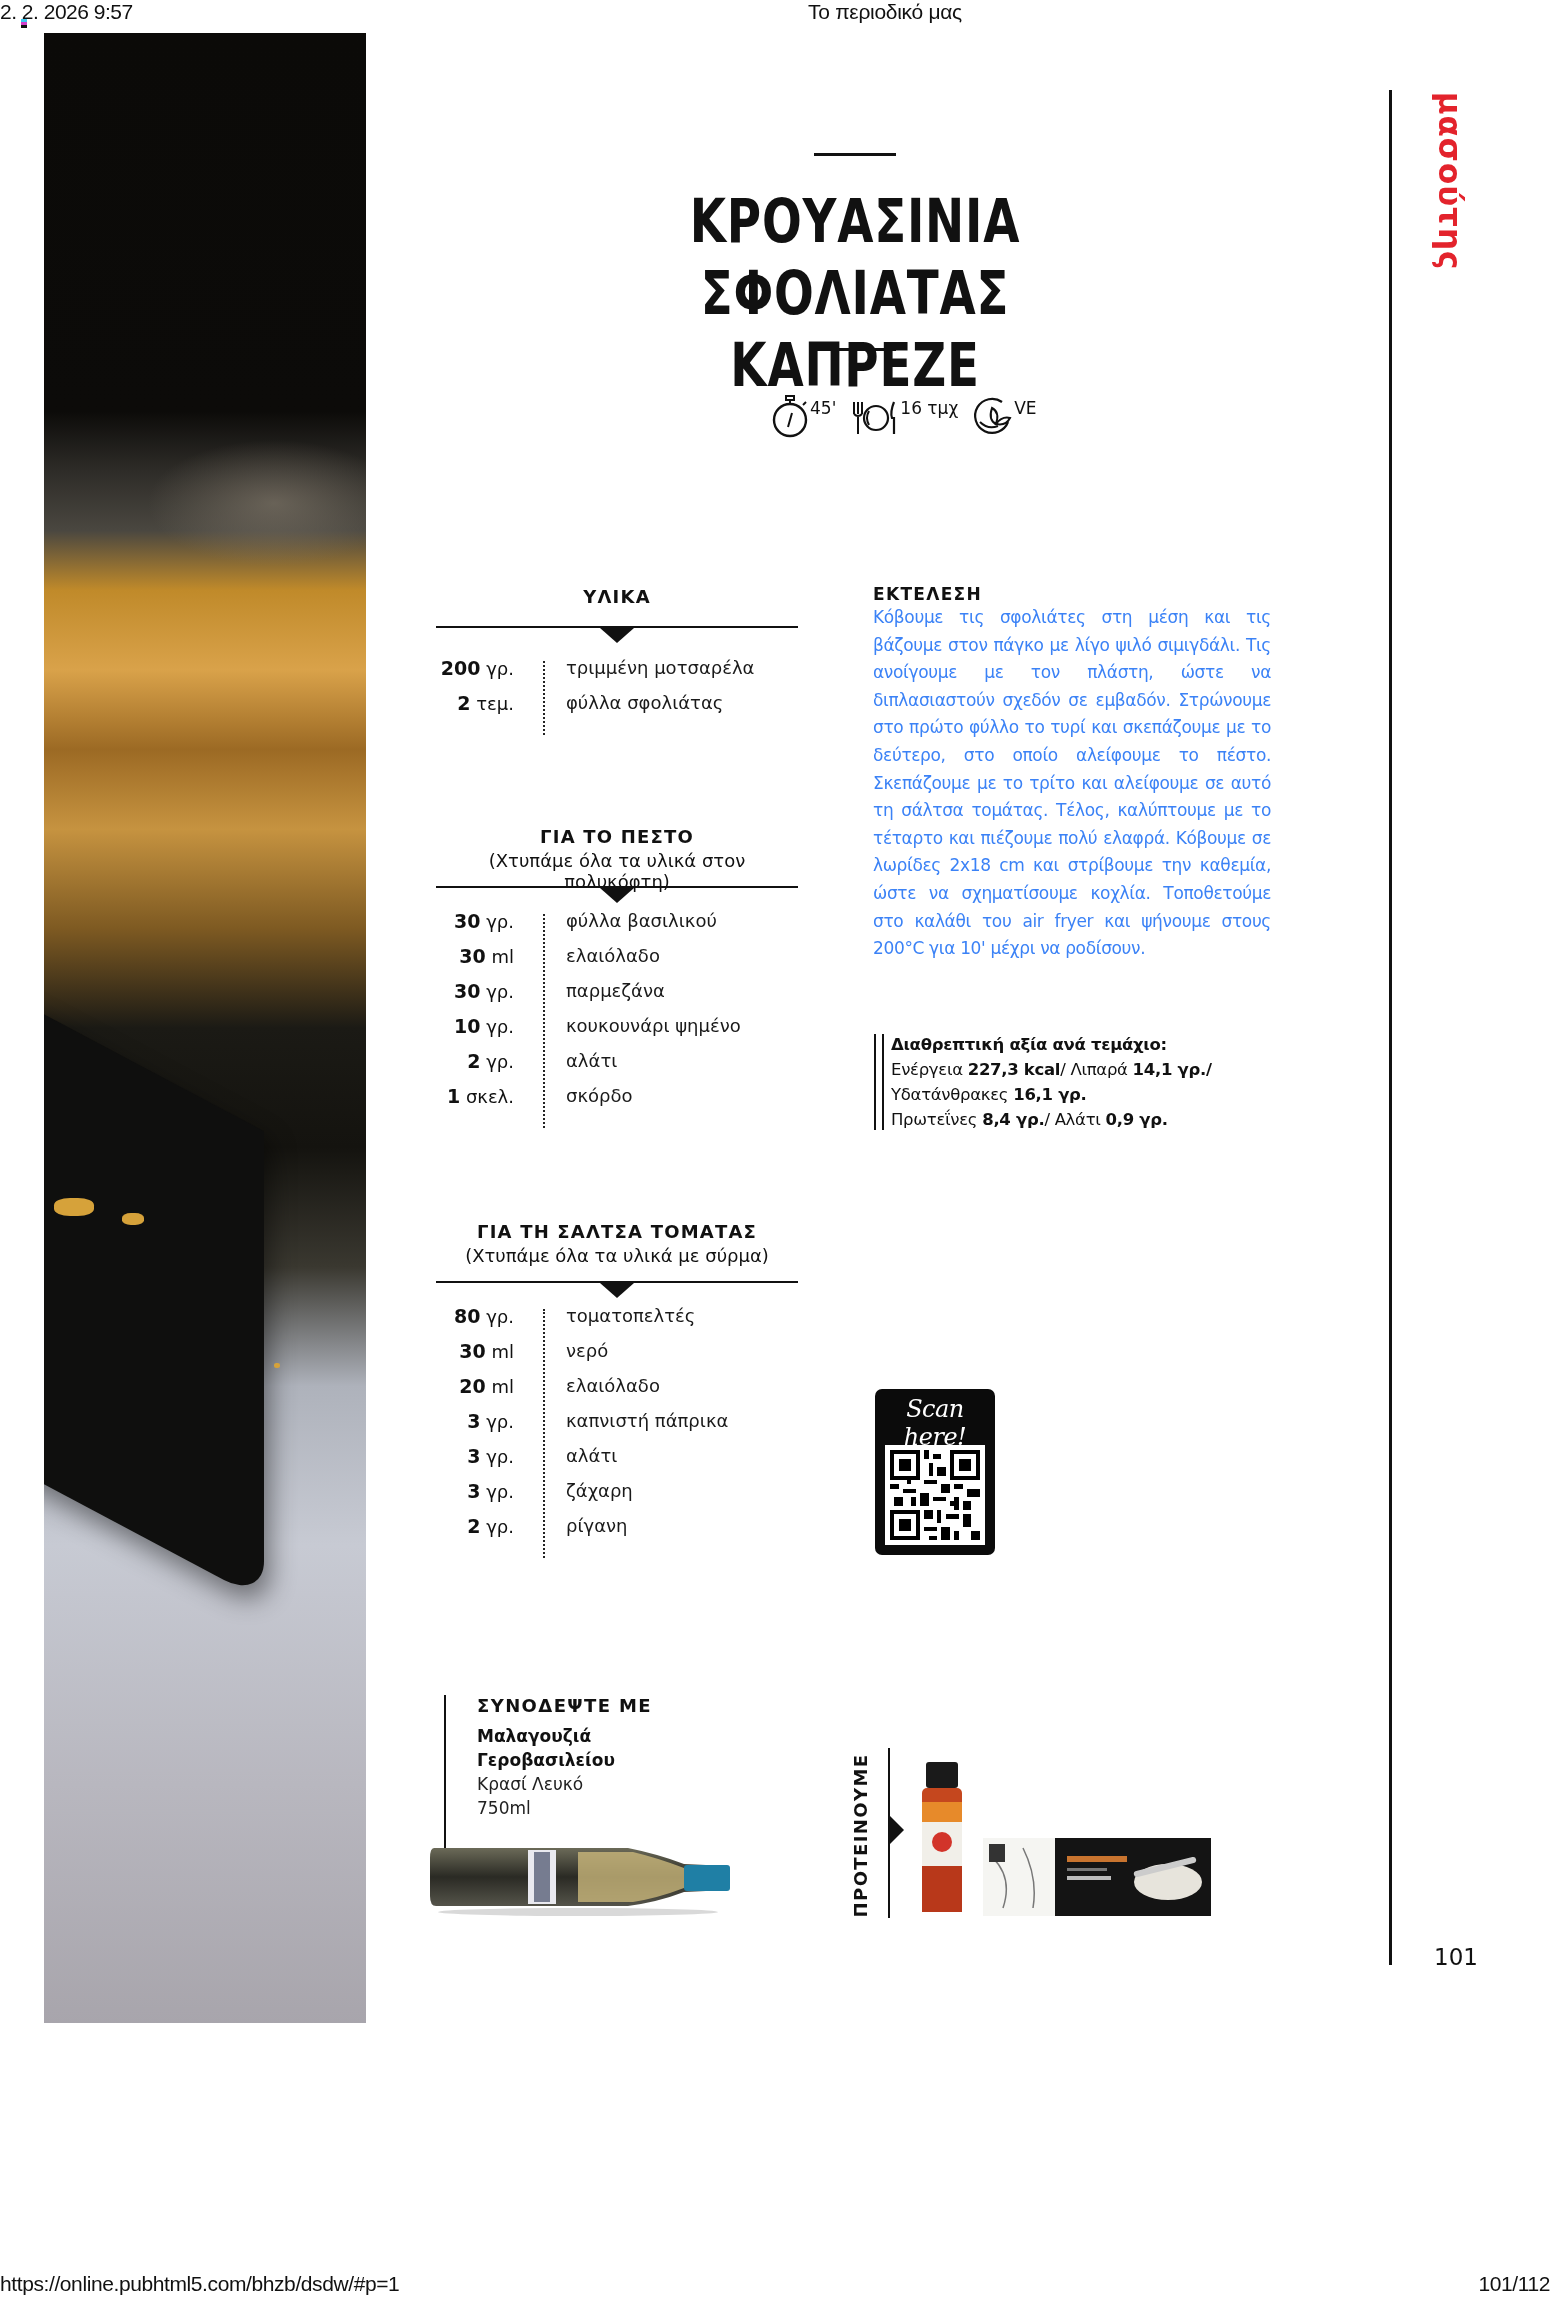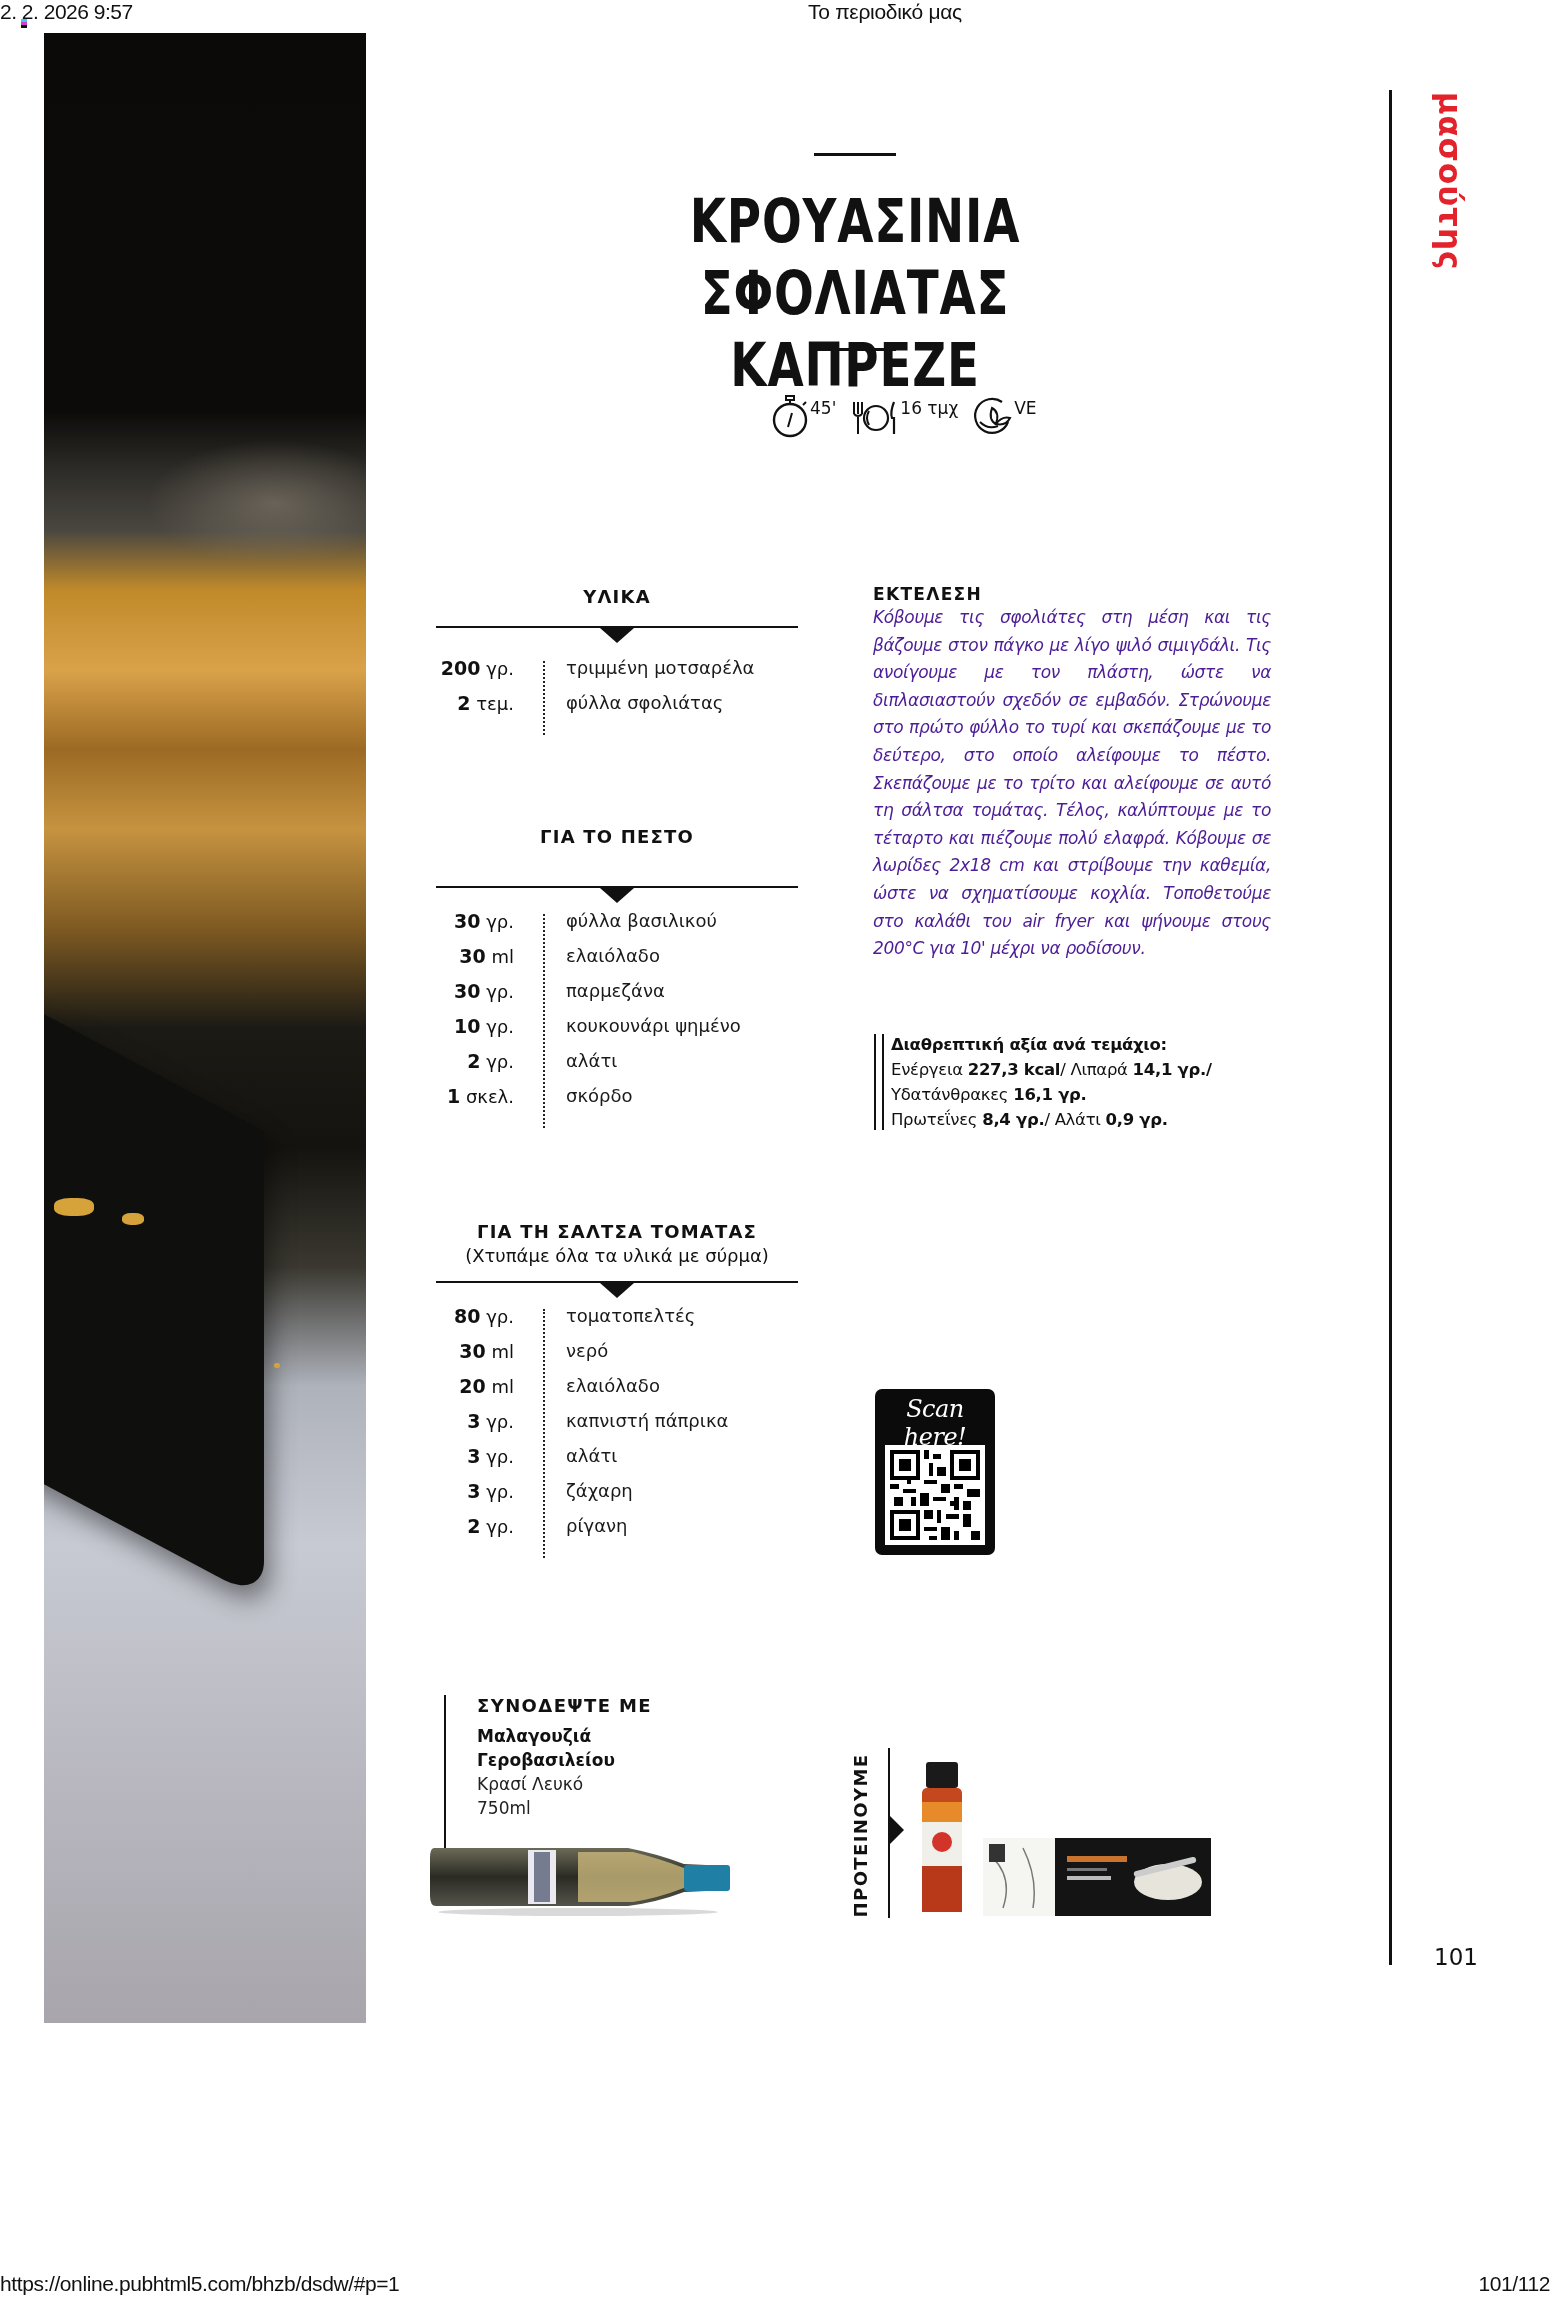--- a/index.html
+++ b/index.html
@@ -54,21 +54,21 @@
   .ing-list { position: absolute; left: 436px; width: 362px; font-family: "DejaVu Sans", sans-serif; }
   .ing-row { display: flex; height: 35px; align-items: flex-start; }
   .ing-qty { width: 78px; text-align: right; font-size: 18px; }
   .ing-qty b { font-weight: 700; font-size: 19px; }
   .ing-name { padding-left: 52px; font-size: 18px; color: #1a1a1a; }
   .dots { position: absolute; left: 107px; top: 4px; bottom: -8px; border-left: 2px dotted #222; }
 
   
   .exec { position: absolute; left: 873px; top: 584px; width: 398px; font-family: "DejaVu Sans", sans-serif; }
   .exec .h { font-weight: 700; font-size: 17px; letter-spacing: 1.3px; }
-  .exec p { font-size: 17px; line-height: 27.6px; text-align: justify; color: #4c1d95; letter-spacing: -0.35px; font-style: italic; }
+  .exec p { font-size: 17px; line-height: 27.6px; text-align: justify; color: #3b82f6; letter-spacing: -0.35px; }
 
   
   .nutrition { position: absolute; left: 874px; top: 1032px; padding-left: 17px; font-family: "DejaVu Sans", sans-serif; font-size: 16.5px; line-height: 25px; letter-spacing: -0.3px; }
   .nutrition::before { content: ""; position: absolute; left: 0; top: 2px; bottom: 2px; width: 6px; border-left: 2px solid #111; border-right: 2px solid #111; }
   .nutrition .h { font-weight: 700; }
 
   
   .qr { position: absolute; left: 875px; top: 1389px; width: 120px; height: 166px; background: #0b0b0b; border-radius: 7px; }
   .qr .scan { position: absolute; left: 0; right: 0; top: 6px; text-align: center; color: #fff; font-family: "DejaVu Serif", serif; font-style: italic; font-size: 24px; letter-spacing: -0.5px; }
   .qr .code { position: absolute; left: 10px; top: 56px; width: 100px; height: 100px; background: #fff; padding: 5px; }
@@ -158,20 +158,21 @@
     <div class="ing-name">τριμμένη μοτσαρέλα</div>
   </div>
   <div class="ing-row">
     <div class="ing-qty"><b>2</b> <span>τεμ.</span></div>
     <div class="ing-name">φύλλα σφολιάτας</div>
   </div>
 </div>
 
 <div class="sec" style="top:826px;">
   <div class="h">ΓΙΑ ΤΟ ΠΕΣΤΟ</div>
+  <div class="sub">(Χτυπάμε όλα τα υλικά στον πολυκόφτη)</div>
 </div>
 <div class="sec-line" style="top:886px;"></div>
 <div class="sec-arrow" style="top:888px;"></div>
 <div class="ing-list" style="top:910px;">
   <div class="dots"></div>
   <div class="ing-row">
     <div class="ing-qty"><b>30</b> <span>γρ.</span></div>
     <div class="ing-name">φύλλα βασιλικού</div>
   </div>
   <div class="ing-row">

